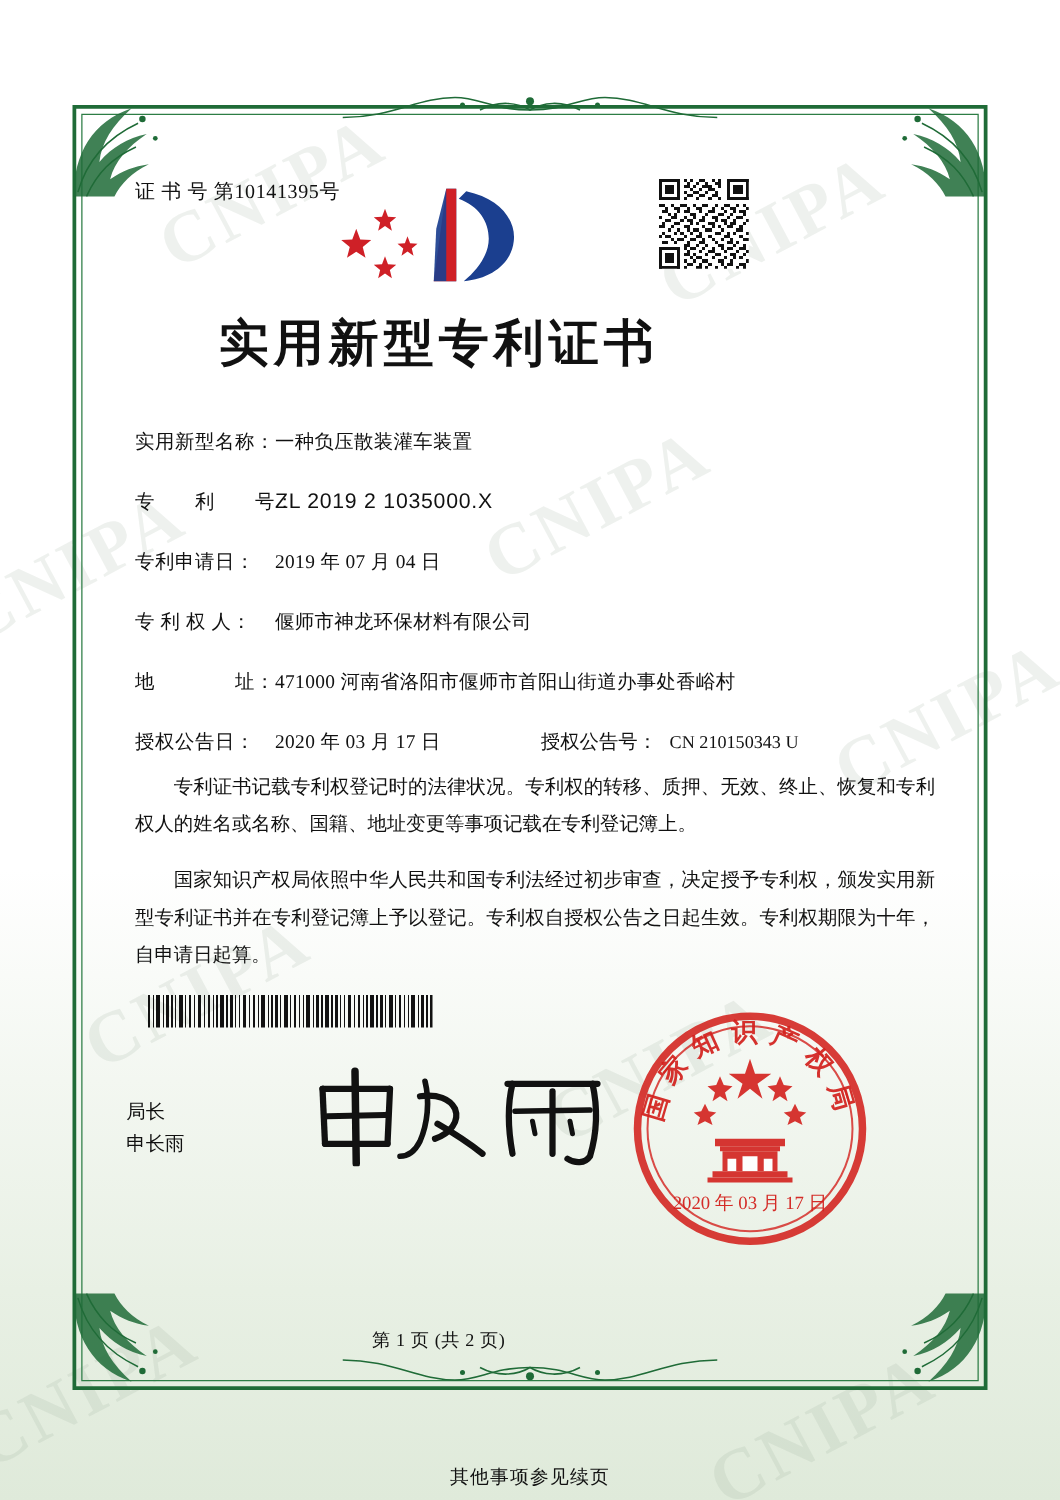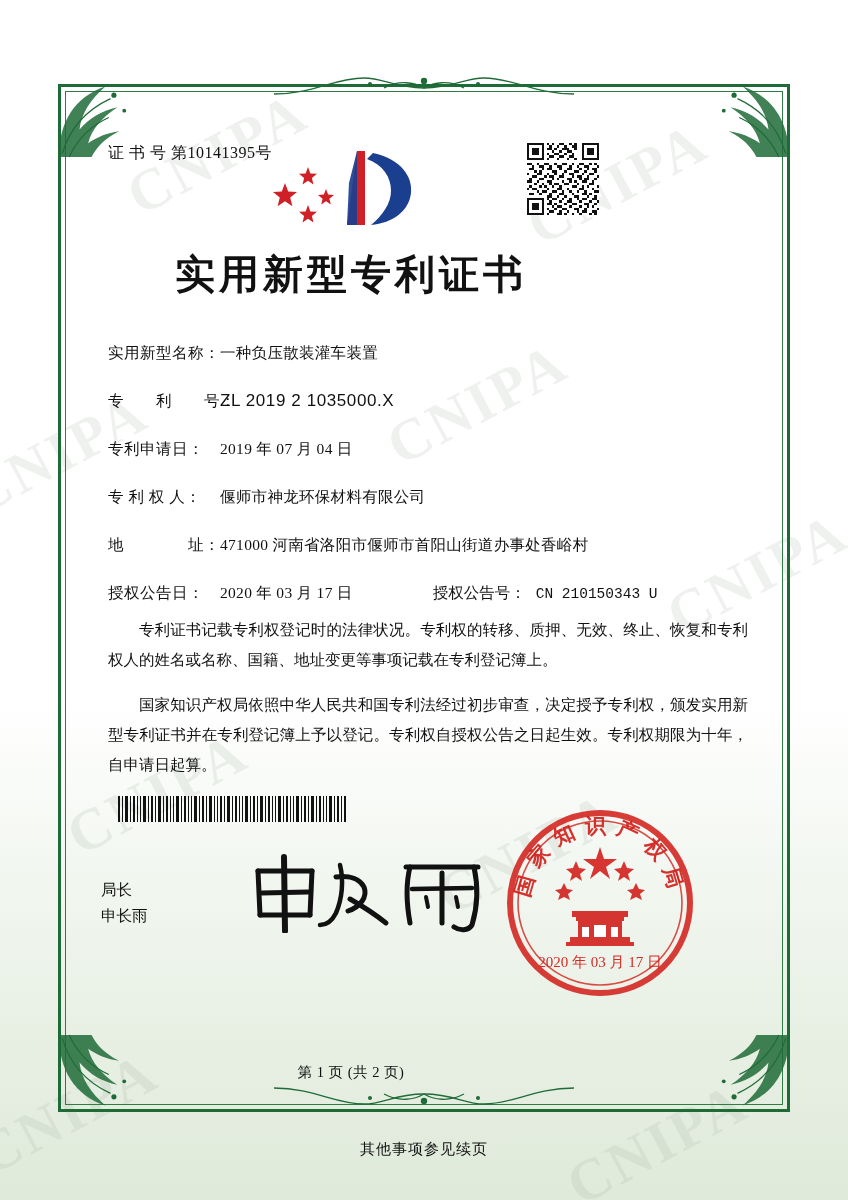--- a/index.html
+++ b/index.html
@@ -169,21 +169,21 @@
   .field-value.mono {
     font-family: Liberation Sans, sans-serif;
     font-size: 17px;
     letter-spacing: 0.6px;
   }
   .field-row.split .field-value2-label {
     margin-left: 80px;
   }
   .field-row.split .field-value2 {
     margin-left: 10px;
-    font-family: Liberation Mono, monospace;
+    font-family: Liberation Serif, serif;
     font-size: 14.5px;
   }
 
   
   .paras {
     position: absolute;
     left: 43px;
     top: 508px;
     width: 640px;
   }
@@ -240,21 +240,21 @@
     width: 100%;
     text-align: center;
     font-size: 14.5px;
     color: #111;
     letter-spacing: 0.5px;
     margin-top: 24px;
   }
 
   .footnote {
     position: absolute;
-    top: 1140px;
+    top: 1172px;
     width: 848px;
     left: 0;
     text-align: center;
     font-size: 15px;
     letter-spacing: 1px;
     color: #111;
   }
 </style>
 </head>
 <body>

